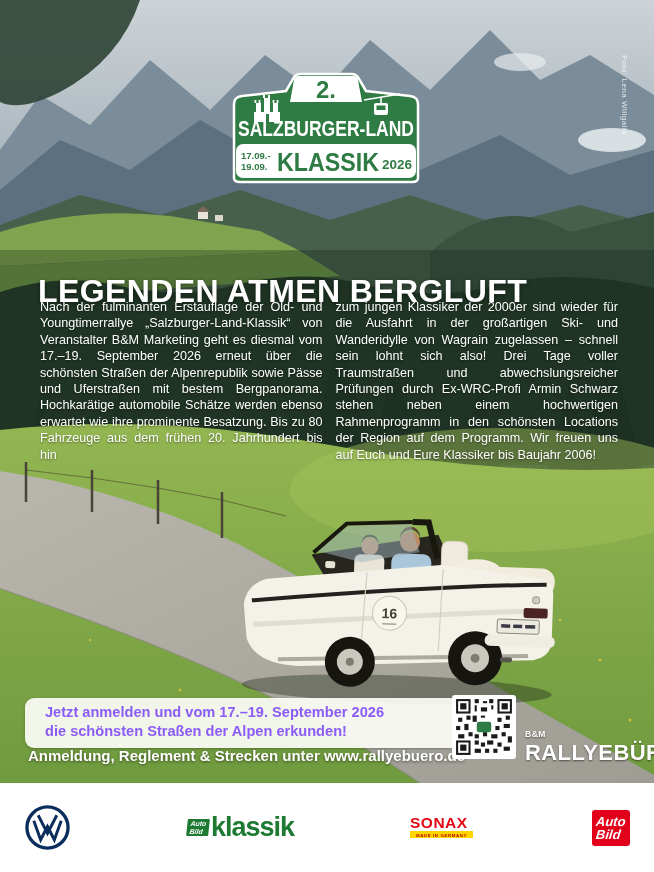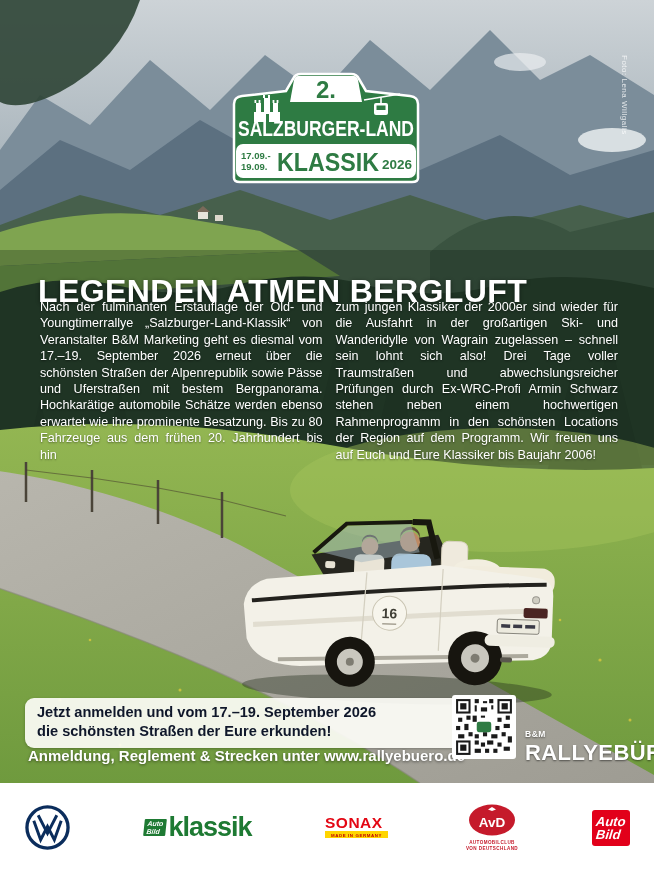--- a/index.html
+++ b/index.html
@@ -14,22 +14,22 @@
   
   #headline{position:absolute;left:38px;top:252px;width:590px;color:#fff;
             font-size:32px;font-weight:800;letter-spacing:.4px;
             text-shadow:0 1px 4px rgba(0,0,0,.45);}
   
   #article{position:absolute;left:40px;top:299px;width:578px;display:flex;gap:13px;justify-content:flex-end;}
   #article p{margin:0;width:283px;color:#fff;font-size:12.6px;line-height:16.4px;
              text-align:justify;text-shadow:0 1px 2px rgba(0,0,0,.45);}
   
   #cta{position:absolute;left:25px;top:698px;width:448px;box-sizing:border-box;
-       padding:5px 12px 6px;border-radius:9px;background:rgba(252,252,246,.93);
-       color:#0f172a;font-weight:bold;font-size:14.6px;line-height:1.32;
+       padding:5px 20px 6px;border-radius:9px;background:rgba(252,252,246,.93);
+       color:#8b5cf6;font-weight:bold;font-size:14.6px;line-height:1.32;
        box-shadow:0 1px 3px rgba(0,0,0,.25);}
   #info-line{position:absolute;left:28px;top:747px;color:#fff;font-weight:bold;
              font-size:15px;text-shadow:0 1px 3px rgba(0,0,0,.5);}
   
   #qr{position:absolute;left:452px;top:695px;width:64px;height:64px;background:#fff;
       border-radius:3px;padding:2px;box-sizing:border-box;}
   #brand{position:absolute;left:525px;top:729px;color:#fff;}
   #brand .small{font-size:8.5px;font-weight:bold;letter-spacing:.5px;display:block;
                 text-shadow:0 1px 2px rgba(0,0,0,.5);}
   #brand .big{font-size:22px;font-weight:800;letter-spacing:.4px;display:block;
@@ -217,21 +217,21 @@
 
 <h1 id="headline">LEGENDEN ATMEN BERGLUFT</h1>
 
 <div id="article">
   <p>Nach der fulminanten Erstauflage der Old- und Youngtimerrallye „Salzburger-Land-Klassik“ von Veranstalter B&amp;M Marketing geht es diesmal vom 17.–19. September 2026 erneut über die schönsten Straßen der Alpenrepublik sowie Pässe und Uferstraßen mit bestem Bergpanorama. Hochkarätige automobile Schätze werden ebenso erwartet wie ihre prominente Besatzung. Bis zu 80 Fahrzeuge aus dem frühen 20. Jahrhundert bis hin</p>
   <p>zum jungen Klassiker der 2000er sind wieder für die Ausfahrt in der großartigen Ski- und Wanderidylle von Wagrain zugelassen – schnell sein lohnt sich also! Drei Tage voller Traumstraßen und abwechslungsreicher Prüfungen durch Ex-WRC-Profi Armin Schwarz stehen neben einem hochwertigen Rahmenprogramm in den schönsten Locations der Region auf dem Programm. Wir freuen uns auf Euch und Eure Klassiker bis Baujahr 2006!</p>
 </div>
 
 <div id="cta">
   <div>Jetzt anmelden und vom 17.–19. September 2026</div>
-  <div>die schönsten Straßen der Eure erkunden!</div>
+  <div>die schönsten Straßen der Alpen erkunden!</div>
 </div>
 
 <div id="info-line">Anmeldung, Reglement &amp; Strecken unter www.rallyebuero.de</div>
 
 <svg id="qr" viewBox="0 0 29 29">
   <rect x="0" y="0" width="29" height="29" fill="#ffffff"></rect>
   <g fill="#1a1a1a">
     <rect x="1" y="1" width="7" height="7"></rect>
         <rect x="21" y="1" width="7" height="7"></rect>
     <rect x="1" y="21" width="7" height="7"></rect>
@@ -305,29 +305,20 @@
 
   <div class="sponsor">
     <svg width="66" height="26" viewBox="0 0 66 26">
       <text x="0" y="13" font-size="15.5" font-weight="bold" fill="#e30613" font-family="Liberation Sans, sans-serif" letter-spacing="0.5">SONAX</text>
       <rect x="0" y="16" width="63" height="7" fill="#ffd500"></rect>
       <text x="31.5" y="21.5" text-anchor="middle" font-size="4.4" font-weight="bold" fill="#c00000" font-family="Liberation Sans, sans-serif" letter-spacing="0.6">MADE IN GERMANY</text>
     </svg>
   </div>
 
 
-  <div class="sponsor">
-    <svg width="54" height="54" viewBox="0 0 54 54">
-      <ellipse cx="27" cy="19" rx="23" ry="15.5" fill="#c51a2b"></ellipse>
-      <path d="M23,8.5 L27,6 L31,8.5 L27,10 Z" fill="#ffffff"></path>
-      <text x="27" y="26" text-anchor="middle" font-size="13.5" font-weight="bold" fill="#ffffff" font-family="Liberation Sans, sans-serif">AvD</text>
-      <text x="27" y="43" text-anchor="middle" font-size="4.6" font-weight="bold" fill="#c51a2b" font-family="Liberation Sans, sans-serif" letter-spacing="0.4">AUTOMOBILCLUB</text>
-      <text x="27" y="49" text-anchor="middle" font-size="4.6" font-weight="bold" fill="#c51a2b" font-family="Liberation Sans, sans-serif" letter-spacing="0.4">VON DEUTSCHLAND</text>
-    </svg>
-  </div>
 
   <div class="sponsor">
     <div class="autobild-final">
       <span>Auto</span>
       <span>Bild</span>
     </div>
   </div>
 
 </div>
 </div>

